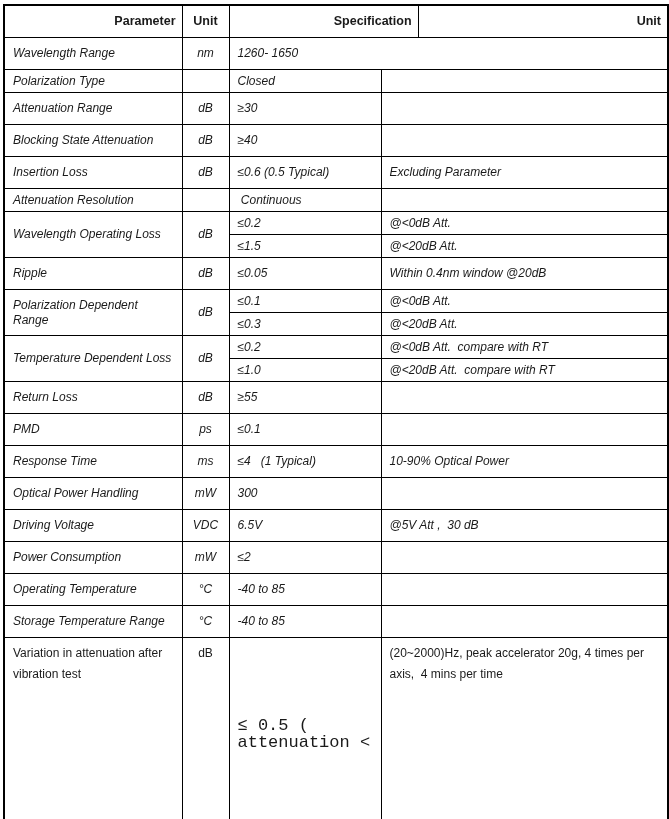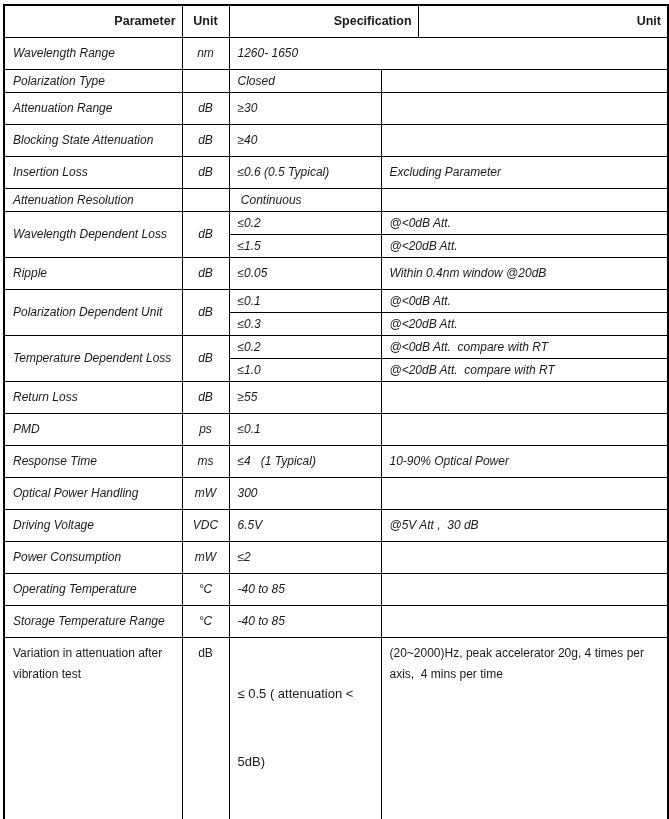--- a/index.html
+++ b/index.html
@@ -34,25 +34,26 @@
     text-align: right;
     font-weight: bold;
     font-size: 12.5px;
     height: 25px;
   }
   th.unit, td.unit { text-align: center; padding: 8px 2px; }
   tr.std { height: 23px; font-style: italic; }
   tr.tall td { vertical-align: top; padding-top: 5px; line-height: 21px; }
   tr.tv { height: 97px; }
   .mline {
-    font-family: Liberation Sans, sans-serif;
-    font-size: 13px;
+    font-family: Liberation Mono, monospace;
+    font-size: 17px;
     line-height: 17px;
     margin-bottom: 9px;
     white-space: pre-wrap;
+    margin-top: 32px;
   }
   td.notel { line-height: 21px; }
 </style>
 </head>
 <body>
 
 <div class="sheet">
   <table class="spec">
     <colgroup>
       <col style="width:178px">
@@ -105,39 +106,39 @@
     </tr>
 
     <tr class="std">
       <td>Attenuation Resolution</td>
       <td class="unit"></td>
       <td> Continuous</td>
       <td colspan="2"></td>
     </tr>
 
     <tr class="std">
-      <td rowspan="2">Wavelength Dependent Loss</td>
+      <td rowspan="2">Wavelength Operating Loss</td>
       <td rowspan="2" class="unit">dB</td>
       <td>≤0.2</td>
       <td colspan="2">@&lt;0dB Att.</td>
     </tr>
     <tr class="std">
       <td>≤1.5</td>
       <td colspan="2">@&lt;20dB Att.</td>
     </tr>
 
     <tr class="std">
       <td>Ripple</td>
       <td class="unit">dB</td>
       <td>≤0.05</td>
       <td colspan="2">Within 0.4nm window @20dB</td>
     </tr>
 
     <tr class="std">
-      <td rowspan="2">Polarization Dependent Unit</td>
+      <td rowspan="2">Polarization Dependent Range</td>
       <td rowspan="2" class="unit">dB</td>
       <td>≤0.1</td>
       <td colspan="2">@&lt;0dB Att.</td>
     </tr>
     <tr class="std">
       <td>≤0.3</td>
       <td colspan="2">@&lt;20dB Att.</td>
     </tr>
 
     <tr class="std">

